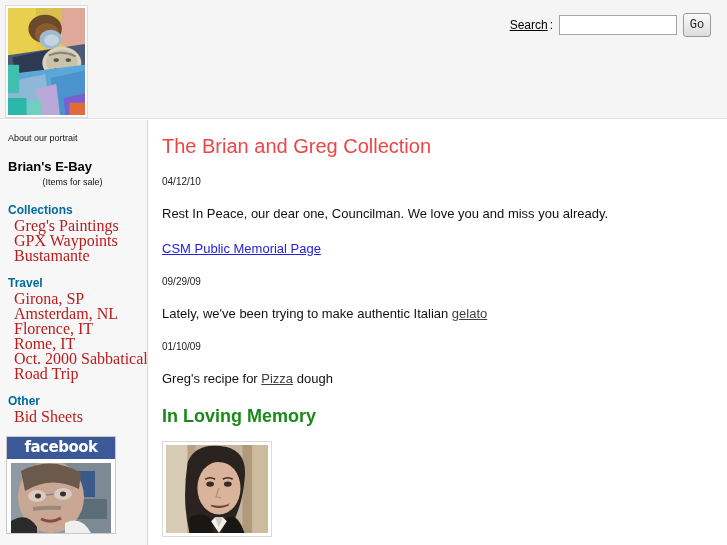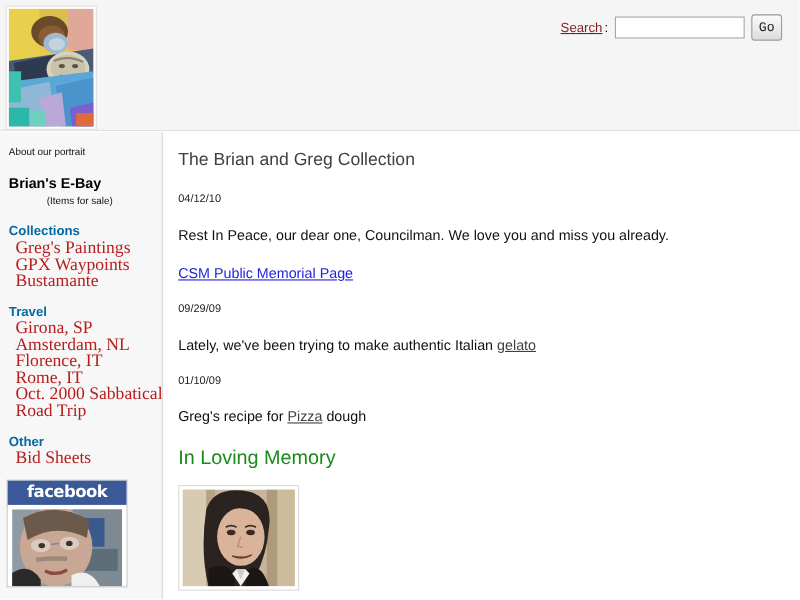--- a/index.html
+++ b/index.html
@@ -38,21 +38,21 @@
   }
   #search-area {
     position: absolute;
     right: 16px; top: 13px;
     display: flex;
     align-items: center;
     gap: 6px;
   }
   #search-label {
     font-size: 12px;
-    color: #7f1d1d;
+    color: #000000;
     text-decoration: underline;
     cursor: pointer;
     white-space: nowrap;
   }
   #search-colon {
     font-size: 12px;
     color: #000;
     margin-left: -4px;
   }
   #search-input {
@@ -172,23 +172,23 @@
   #breadcrumb a {
     color: #2222dd;
     text-decoration: underline;
     cursor: pointer;
   }
   #breadcrumb .sep {
     color: #333;
     margin-left: 2px;
   }
   #page-title {
-    font-size: 16px;
+    font-size: 20px;
     font-weight: normal;
-    color: #404040;
+    color: #ef4444;
     margin: 0 0 16px 0;
     line-height: 26px;
   }
   .entry-date {
     font-size: 10px;
     color: #222;
     line-height: 13px;
     margin: 0 0 17px 0;
   }
   .entry-text {
@@ -207,21 +207,21 @@
     line-height: 17px;
     margin: 0 0 18px 0;
   }
   .link-block a {
     color: #2222dd;
     text-decoration: underline;
     cursor: pointer;
   }
   #memory-heading {
     font-size: 18px;
-    font-weight: normal;
+    font-weight: bold;
     color: #1a8a1a;
     margin: 0 0 14px 0;
     line-height: 22px;
   }
   #memorial-frame {
     width: 110px; height: 96px;
     border: 1px solid #dadada;
     background: #ffffff;
     padding: 3px;
   }

